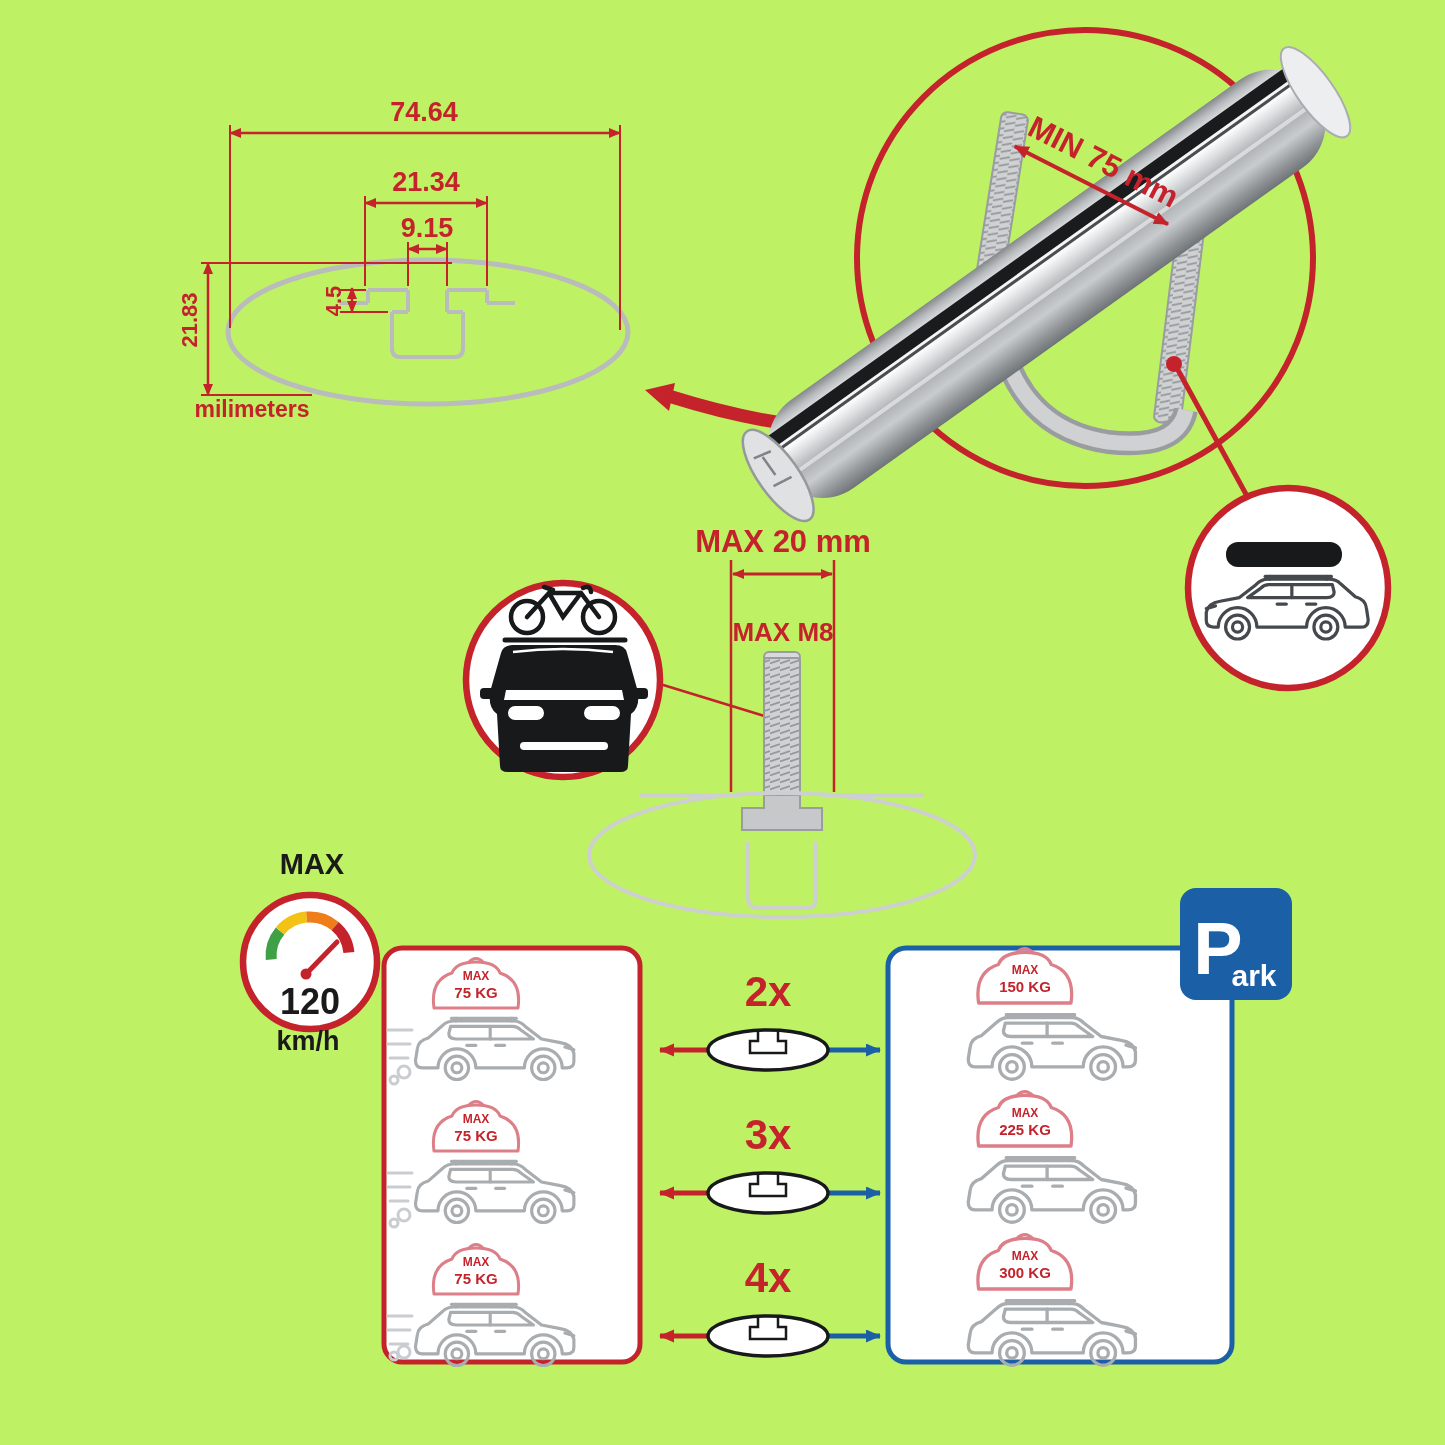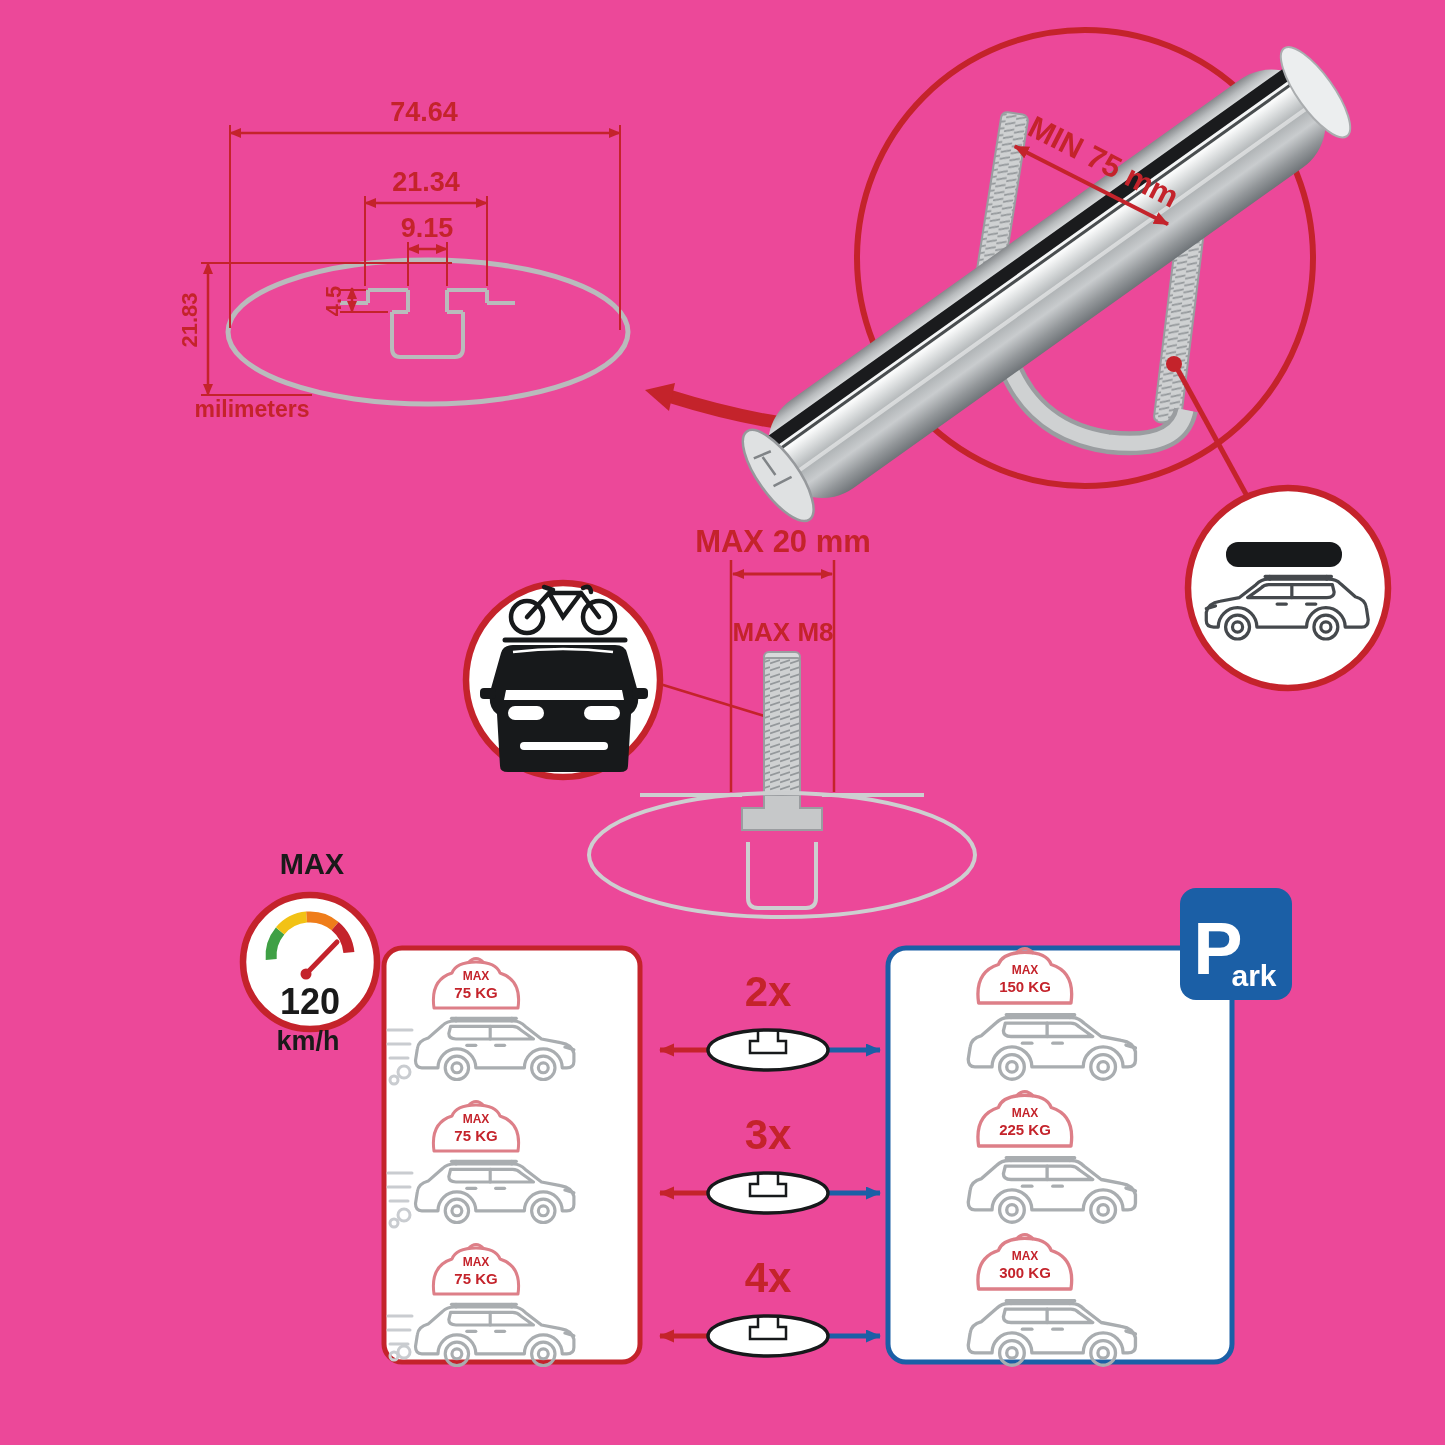--- a/index.html
+++ b/index.html
@@ -1,16 +1,16 @@
 <!DOCTYPE html>
 <html style="--red: #c4232b; --blue: #1b5fa6; --gray: #b9bbbc; --dark: #17191b; --bag: #dd7f88;"><head>
 <meta charset="utf-8">
 <style>
   html,body{margin:0;padding:0;background:#fff;}
-  .stage{width:1445px;height:1445px;position:relative;background:#ec4899;font-family:"Liberation Sans",sans-serif;}
+  .stage{width:1445px;height:1445px;position:relative;background:#bef264;font-family:"Liberation Sans",sans-serif;}
   svg{display:block;}
   text{font-family:"Liberation Sans",sans-serif;}
   .dim      {fill:var(--red,#c4232b);font-weight:bold;font-size:27px;text-anchor:middle;}
   .dimsm    {fill:var(--red,#c4232b);font-weight:bold;font-size:22px;text-anchor:middle;}
   .unitlbl  {fill:var(--red,#c4232b);font-weight:bold;font-size:23px;text-anchor:middle;}
   .redlbl   {fill:var(--red,#c4232b);font-weight:bold;font-size:31px;text-anchor:middle;}
   .redlblS  {fill:var(--red,#c4232b);font-weight:bold;font-size:26px;text-anchor:middle;}
   .mult     {fill:var(--red,#c4232b);font-weight:bold;font-size:42px;text-anchor:middle;}
   .bagMax   {fill:var(--red,#c4232b);font-weight:bold;font-size:12px;text-anchor:middle;}
   .bagKg    {fill:var(--red,#c4232b);font-weight:bold;font-size:15px;text-anchor:middle;}

